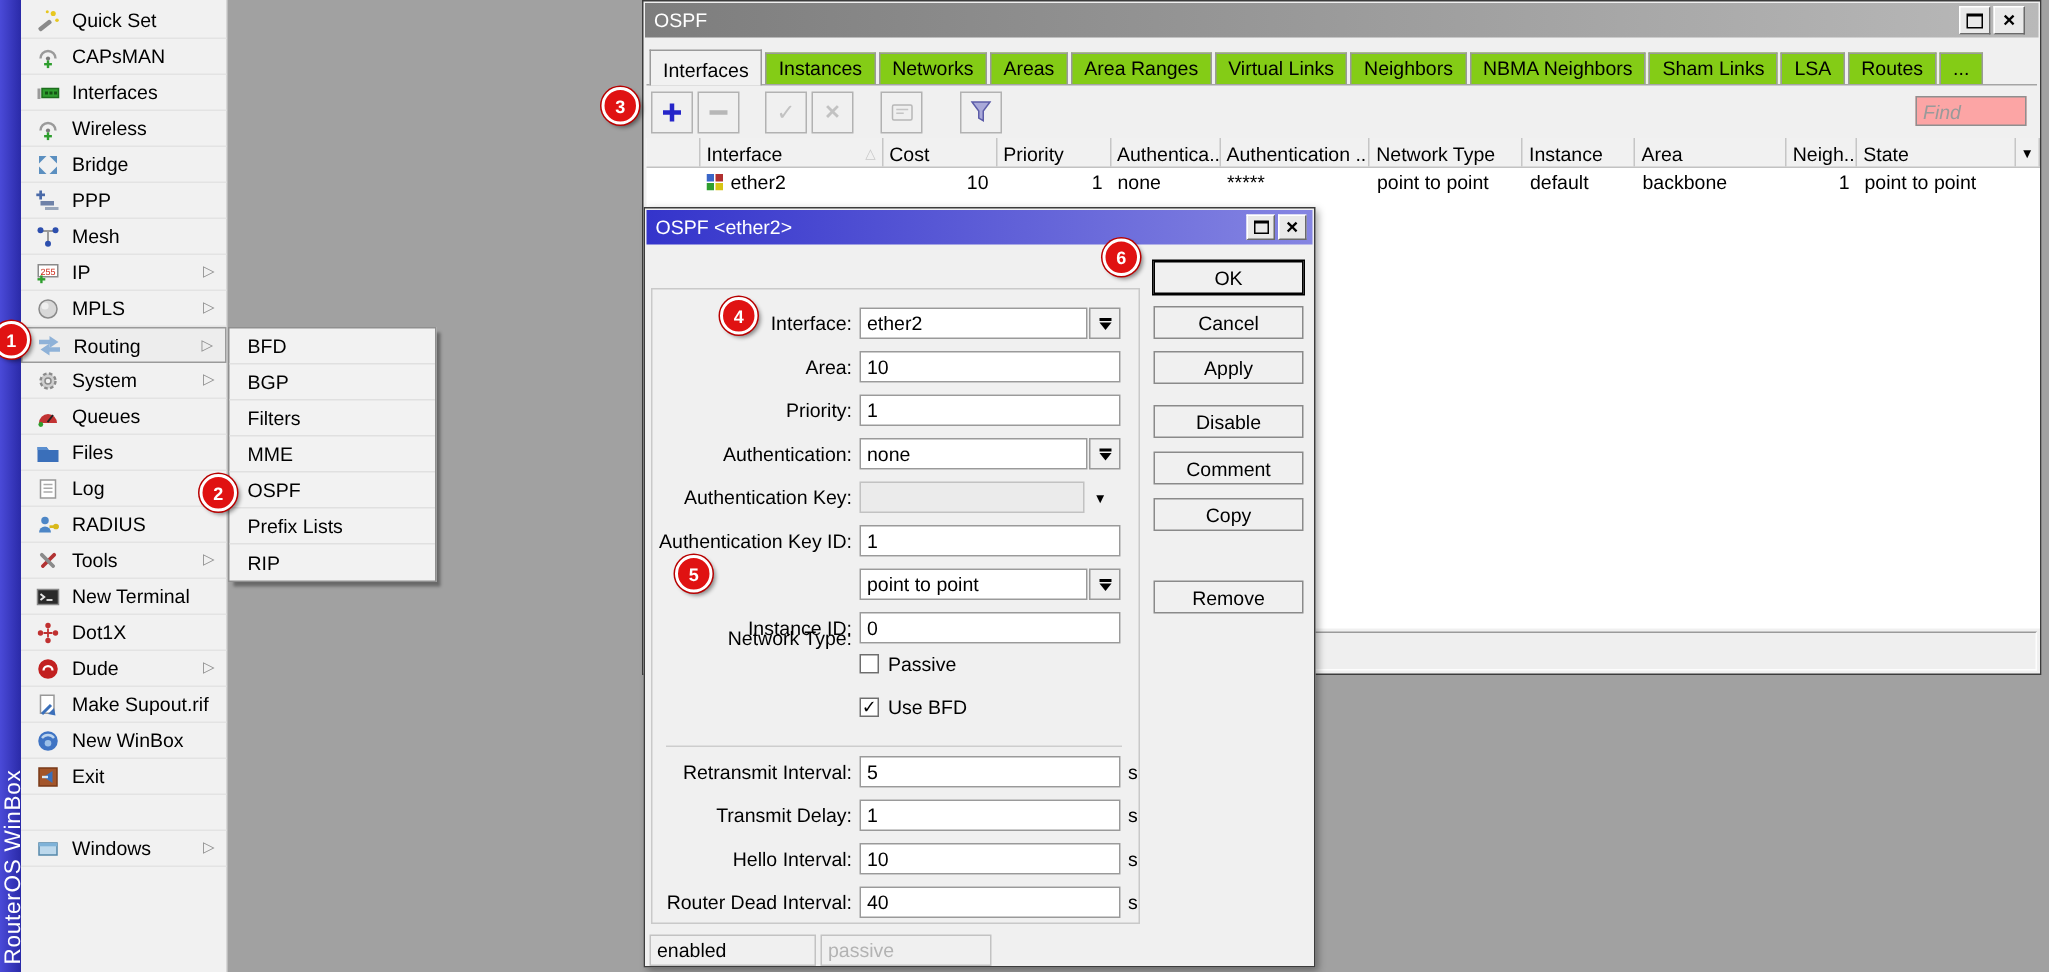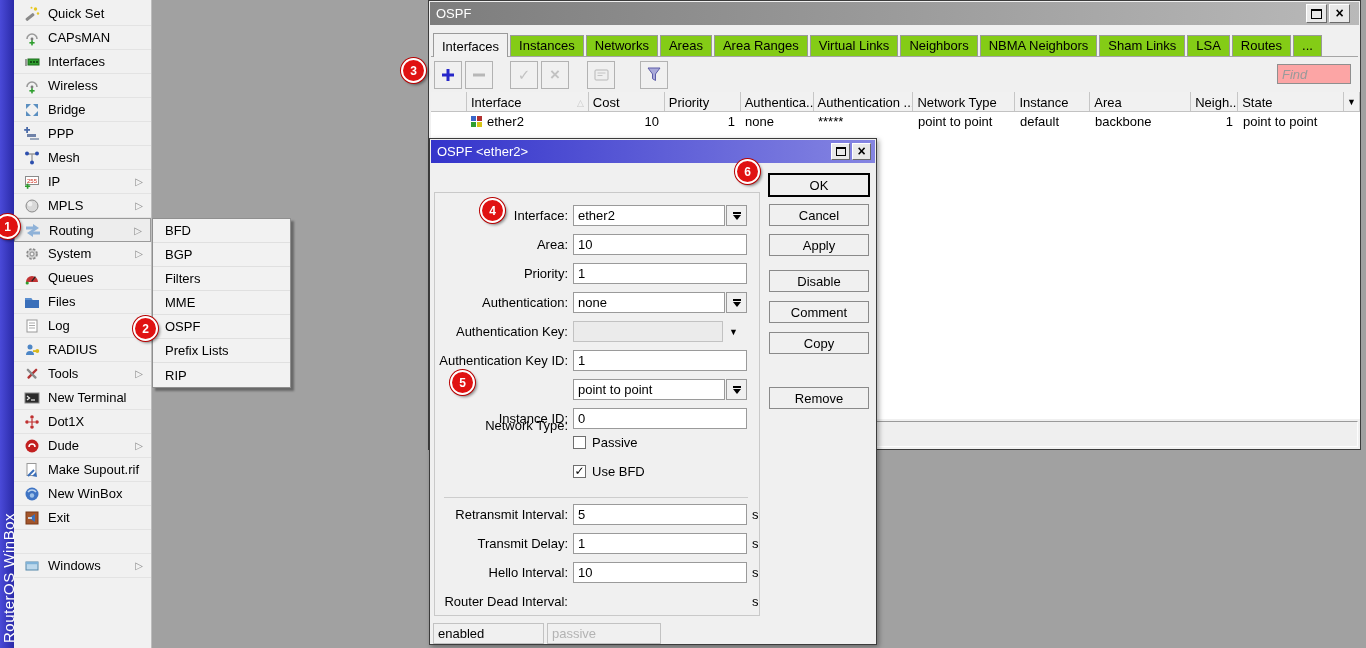--- a/index.html
+++ b/index.html
@@ -557,20 +557,21 @@
 
   <div class="flabel" style="top:394px;">Transmit Delay:</div>
   <input class="tin" style="left: 143px; top: 394px; width: 174px;" value="1">
   <div class="suffix" style="left:322px;top:394px;">s</div>
 
   <div class="flabel" style="top:423px;">Hello Interval:</div>
   <input class="tin" style="left: 143px; top: 423px; width: 174px;" value="10">
   <div class="suffix" style="left:322px;top:423px;">s</div>
 
   <div class="flabel" style="top:452px;">Router Dead Interval:</div>
+  <input class="tin" style="left: 143px; top: 452px; width: 174px;" value="40">
   <div class="suffix" style="left:322px;top:452px;">s</div>
 
   <div class="dbtn def" style="top:35px;">
       <span>OK</span>
     </div>
   <div class="dbtn" style="top:65px;">
       <span>Cancel</span>
     </div>
   <div class="dbtn" style="top:95px;">
       <span>Apply</span>

